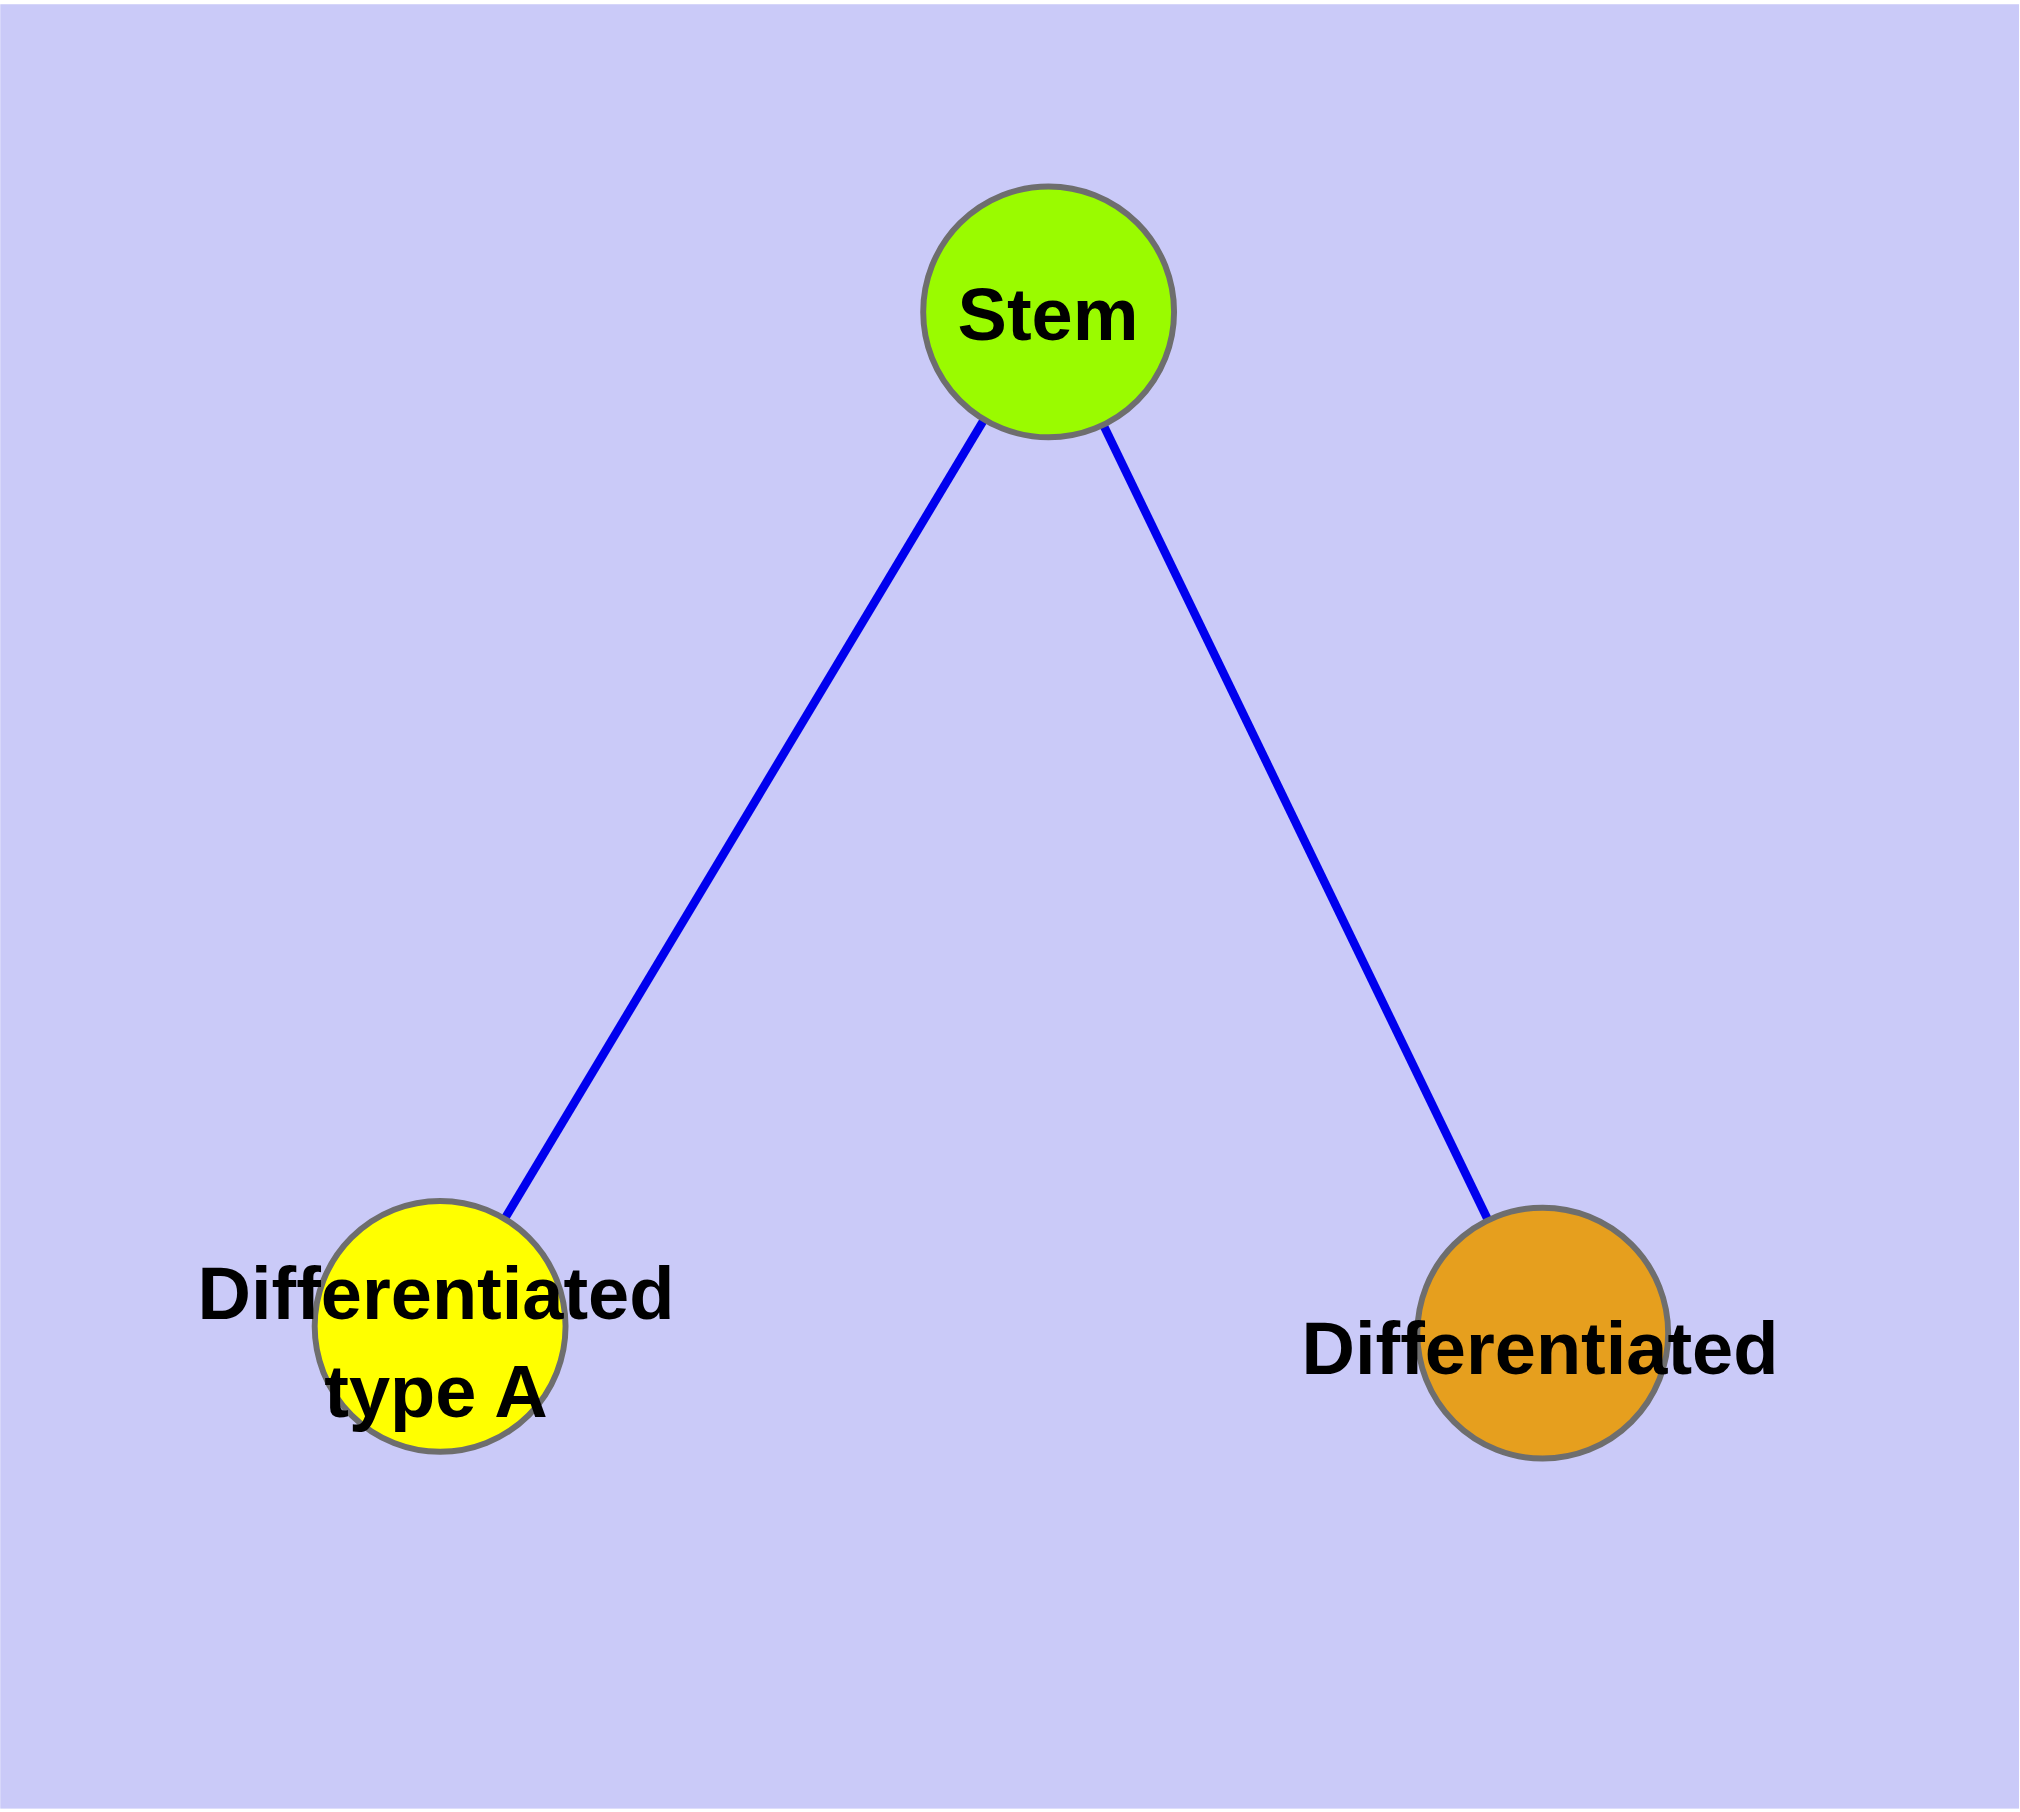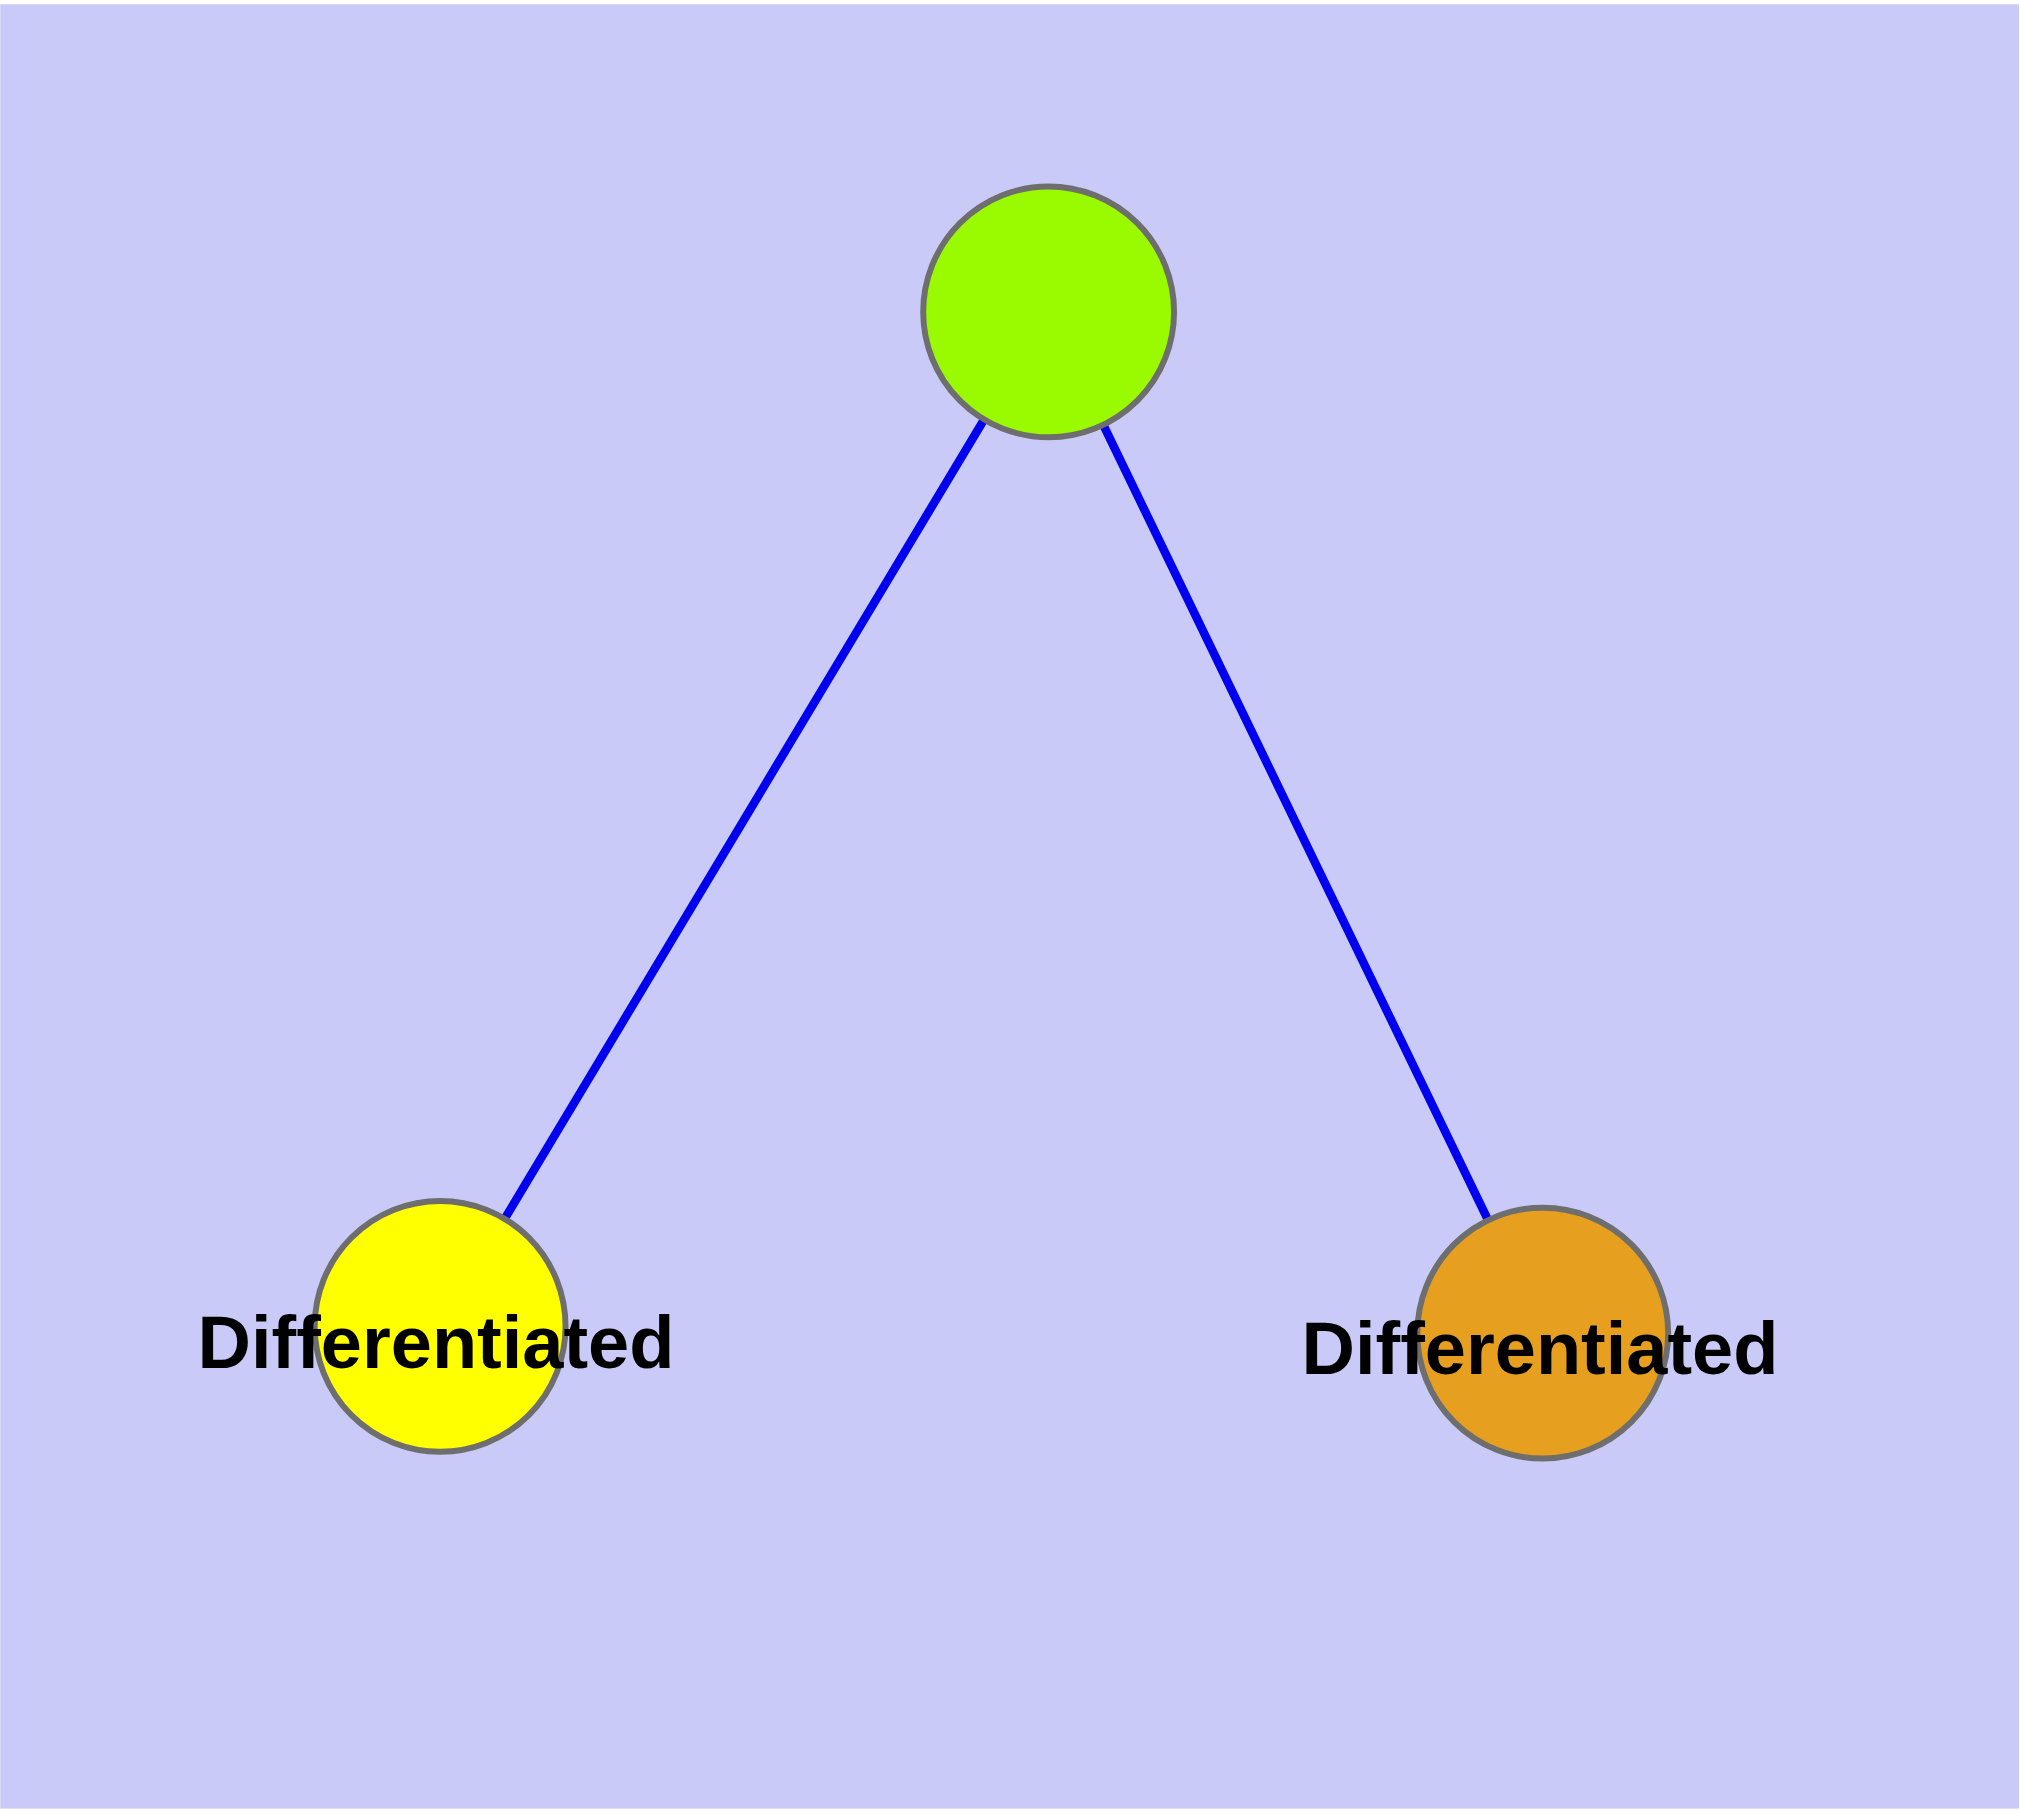--- a/index.html
+++ b/index.html
@@ -60,23 +60,27 @@
 
     <line x1="1237" y1="368" x2="1820" y2="1573" class="edge"></line>
 
     <circle cx="1237" cy="368" r="148" class="node" fill="#9AFB00"></circle>
 
     <circle cx="519" cy="1565" r="148" class="node" fill="#FFFF00"></circle>
 
     <circle cx="1820" cy="1573" r="148" class="node" fill="#E69F1E"></circle>
   </svg>
 
+  <div class="label" id="label-stem">
+    <span class="line">Stem</span>
+  </div>
 
   <div class="label" id="label-a">
     <span class="line">Differentiated</span>
+    <span class="line">type A</span>
   </div>
 
   <div class="label" id="label-b">
     <span class="line">Differentiated</span>
   </div>
 
 </div>
 
 
 </body></html>

